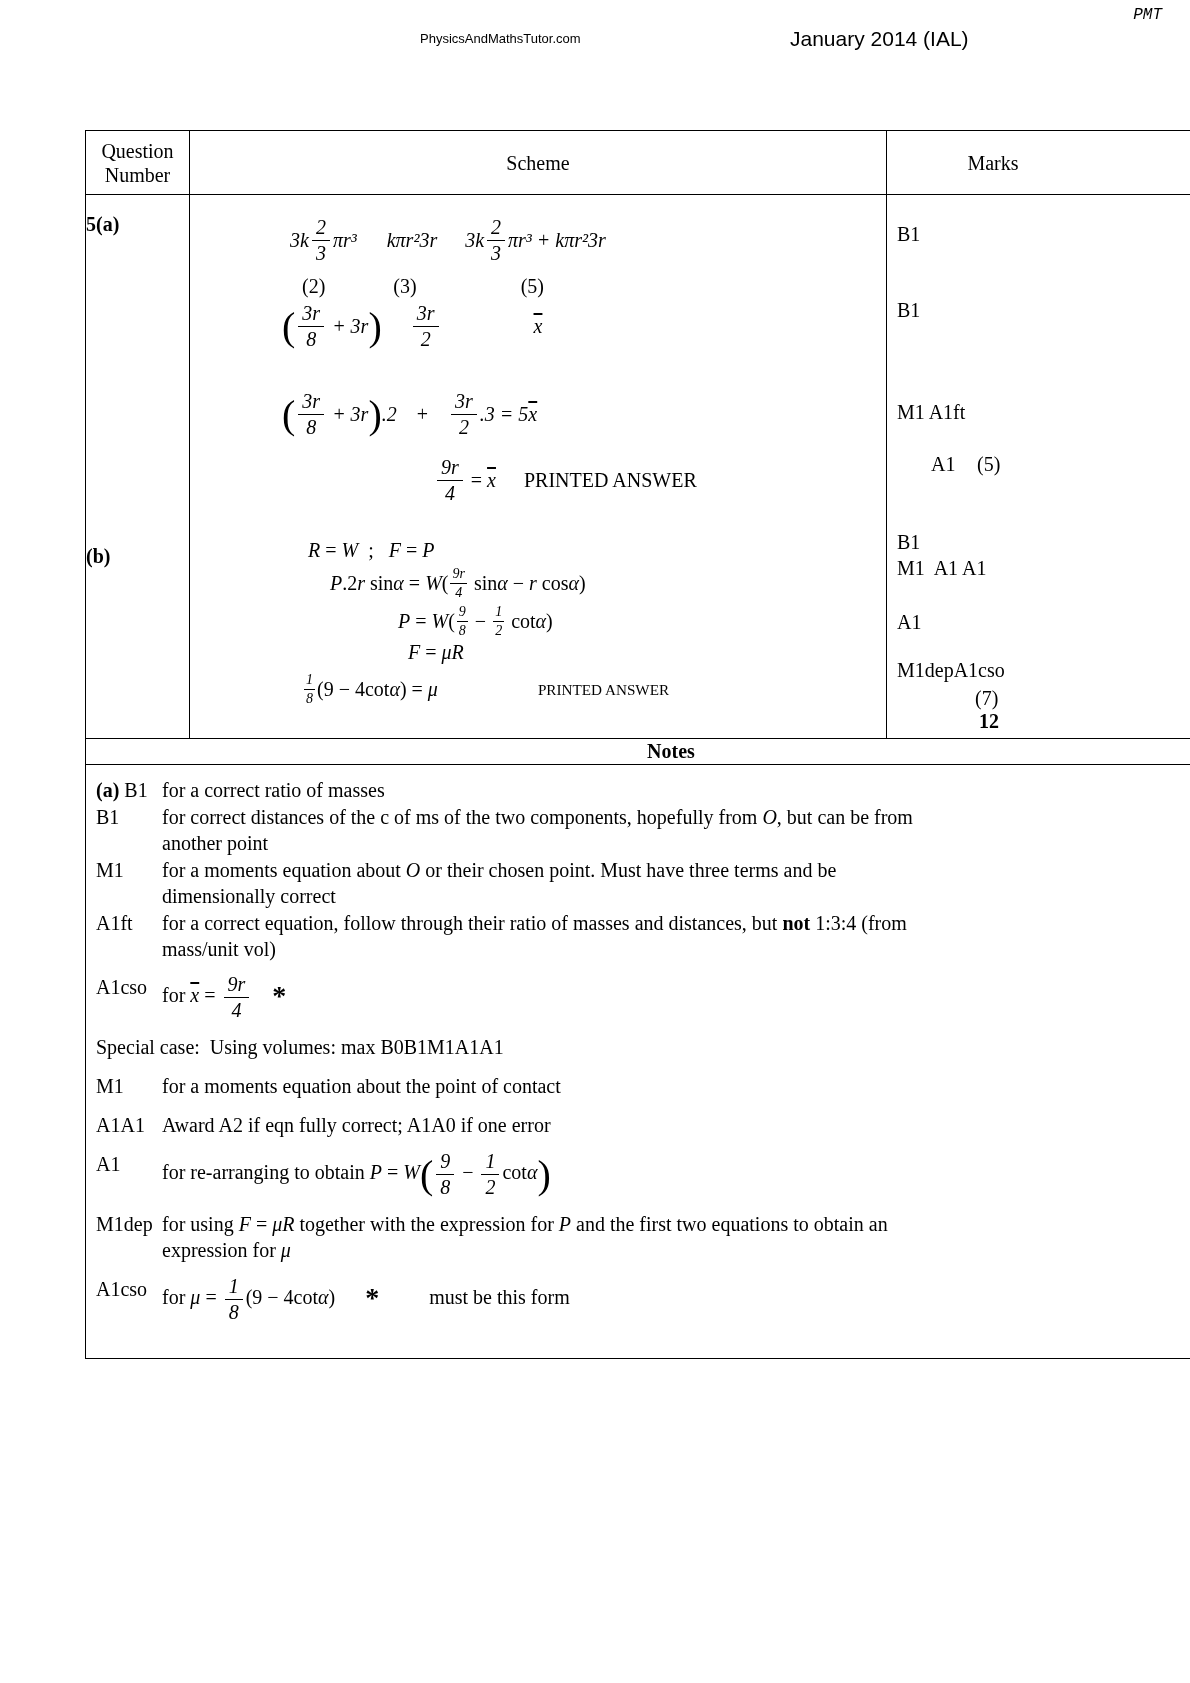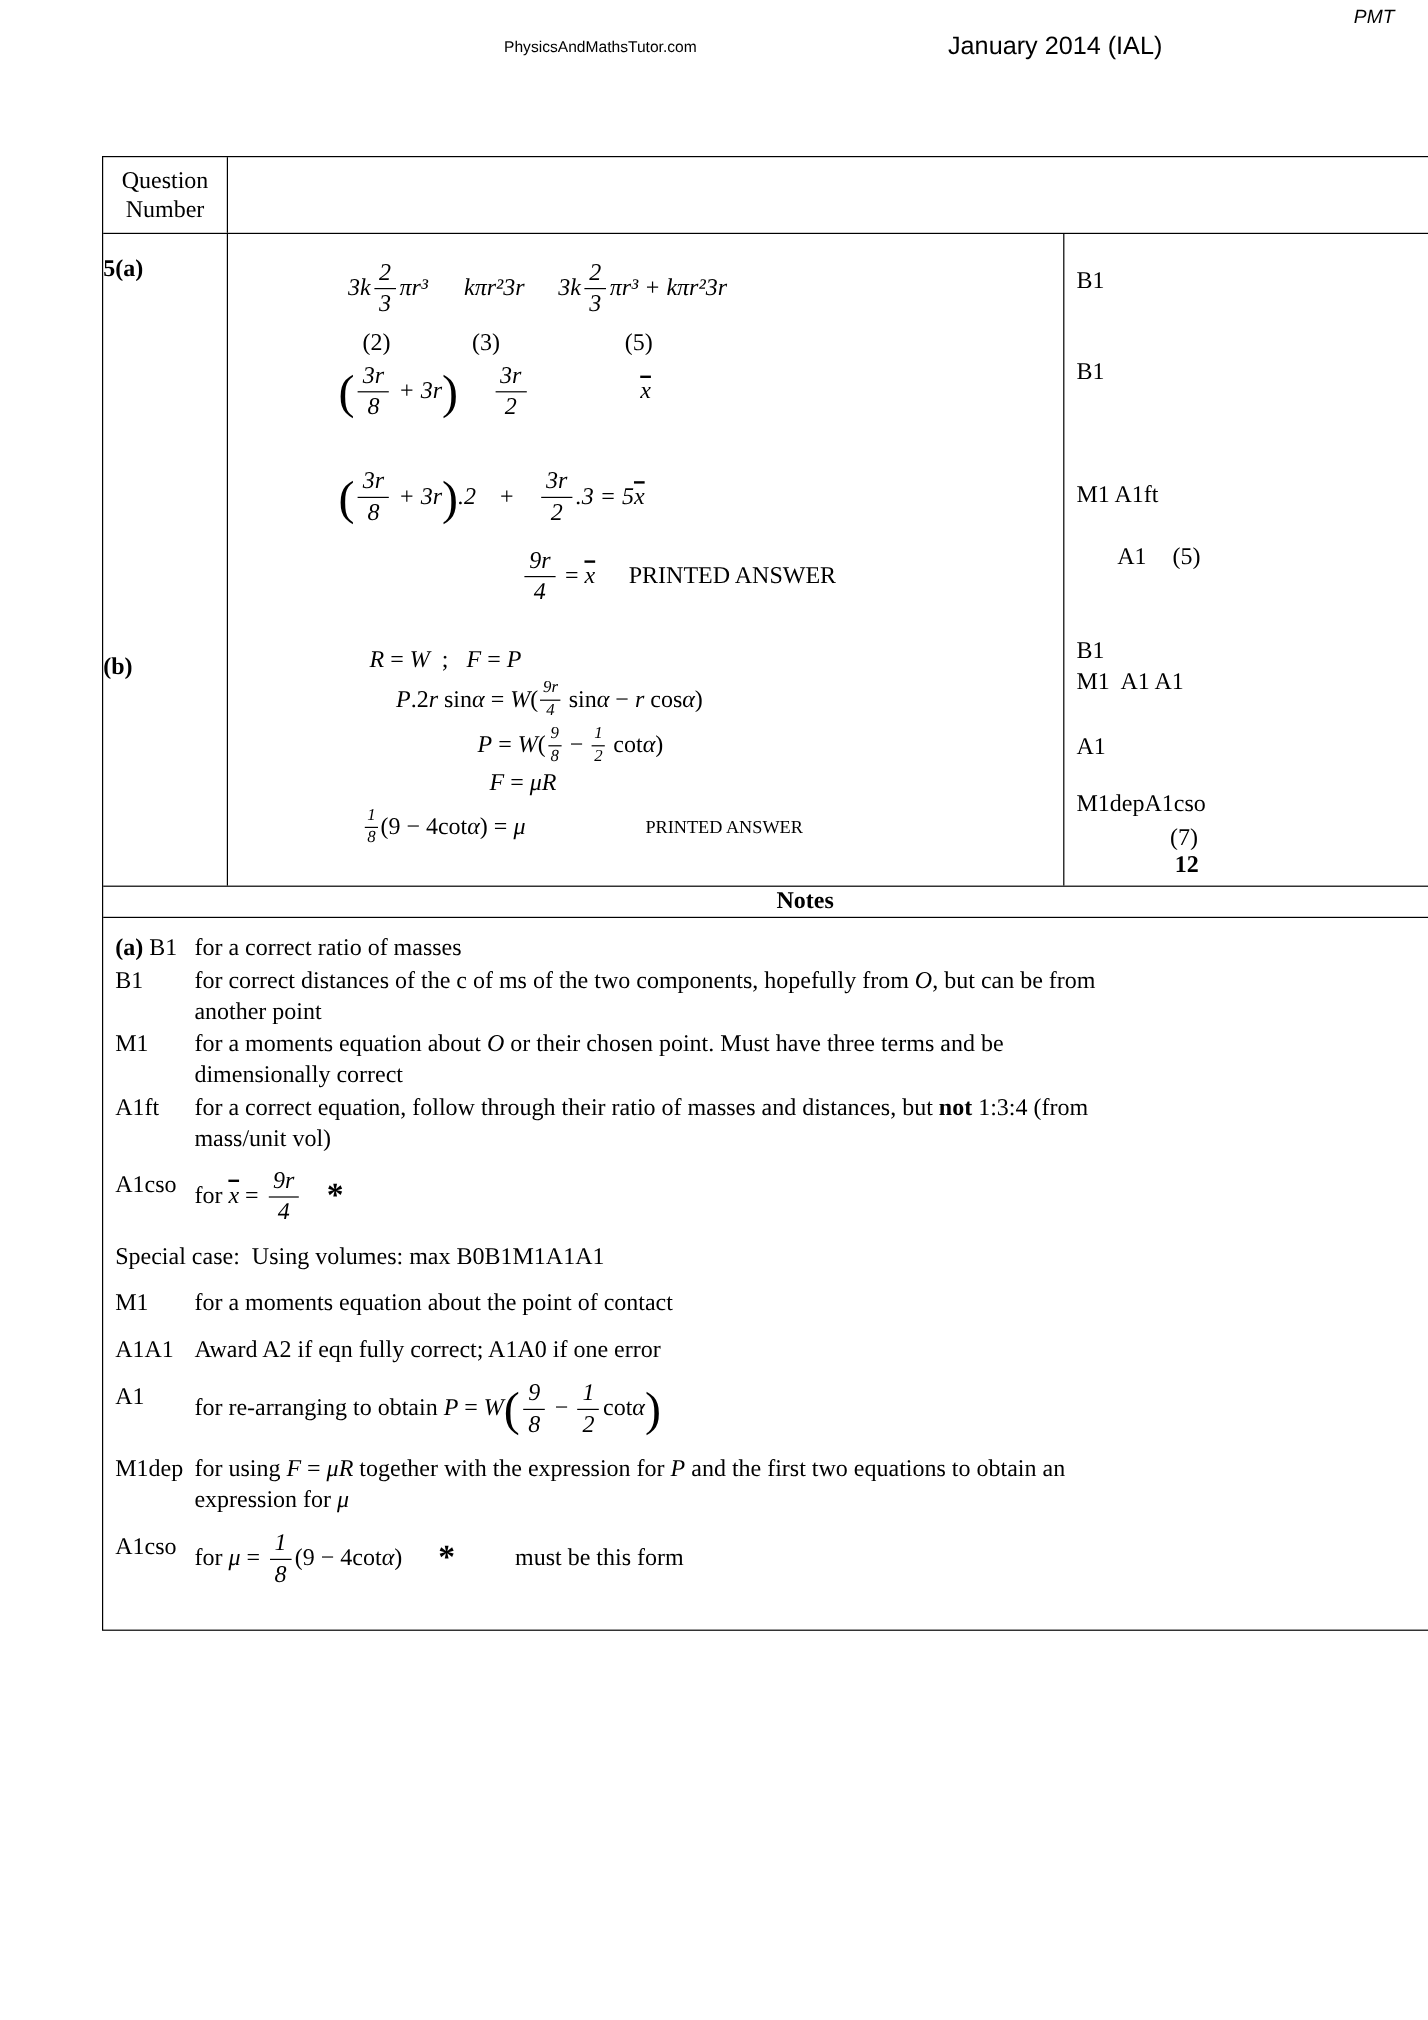--- a/index.html
+++ b/index.html
@@ -4,21 +4,21 @@
 <style>
   * { margin:0; padding:0; box-sizing:border-box; }
   html,body { background:#fff; }
   body {
     width:1190px; height:1683px; position:relative;
     font-family:"Liberation Serif", serif; color:#000;
   }
   .page { position:absolute; inset:0; background:#fff; overflow:hidden; }
 
   
-  .hdr-pmt  { position:absolute; top:6px;  right:28px; font-family:Liberation Sans, sans-serif; font-style:italic; font-size:16px; }
+  .hdr-pmt  { position:absolute; top:6px;  right:28px; font-family:Liberation Mono, monospace; font-style:italic; font-size:16px; }
   .hdr-site { position:absolute; top:31px; left:420px; font-family:Liberation Sans, sans-serif; font-size:13px; }
   .hdr-date { position:absolute; top:27px; left:754px; font-family:"Liberation Sans",sans-serif; font-size:21px;margin-left:36px; }
 
   
   .mtable { position:absolute; left:85px; top:130px; width:1172px; border:1.5px solid #000; font-size:20px; }
   .thead  { display:flex; border-bottom:1.5px solid #000; height:64px; }
   .th     { display:flex; align-items:center; justify-content:center; text-align:center; line-height:1.2; }
   .col-q  { width:104px; border-right:1.5px solid #000; }
   .col-s  { width:696px; }
   .col-m  { width:213px; border-left:1.5px solid #000; }
@@ -64,20 +64,22 @@
 <div class="page">
 
   <div class="hdr-pmt">PMT</div>
   <div class="hdr-site">PhysicsAndMathsTutor.com</div>
   <div class="hdr-date">January 2014 (IAL)</div>
 
   <div class="mtable">
 
     <div class="thead">
       <div class="th col-q">Question Number</div>
+      <div class="th col-s">Scheme</div>
+      <div class="th col-m">Marks</div>
     </div>
 
     <div class="tbody">
 
       <div class="col-q qcell">
         <div class="qlabel-a">5(a)</div>
         <div class="qlabel-b">(b)</div>
       </div>
 
       <div class="col-s scell">

